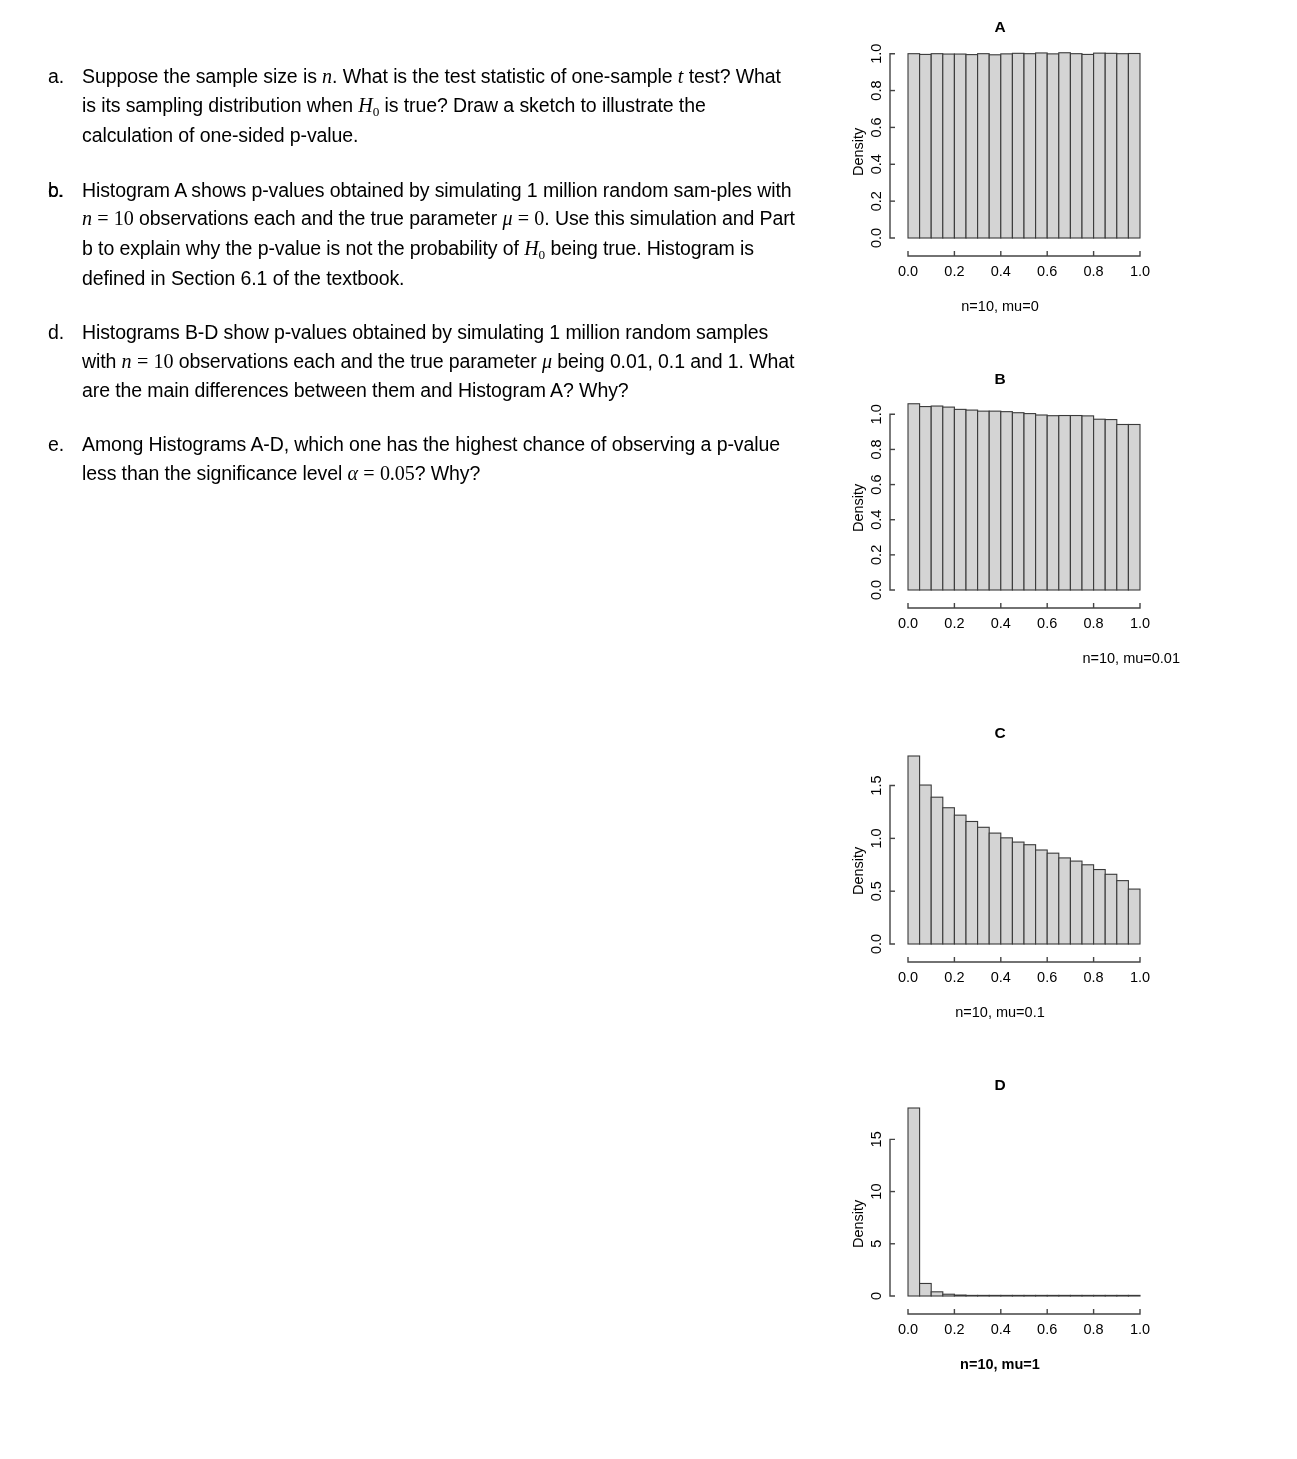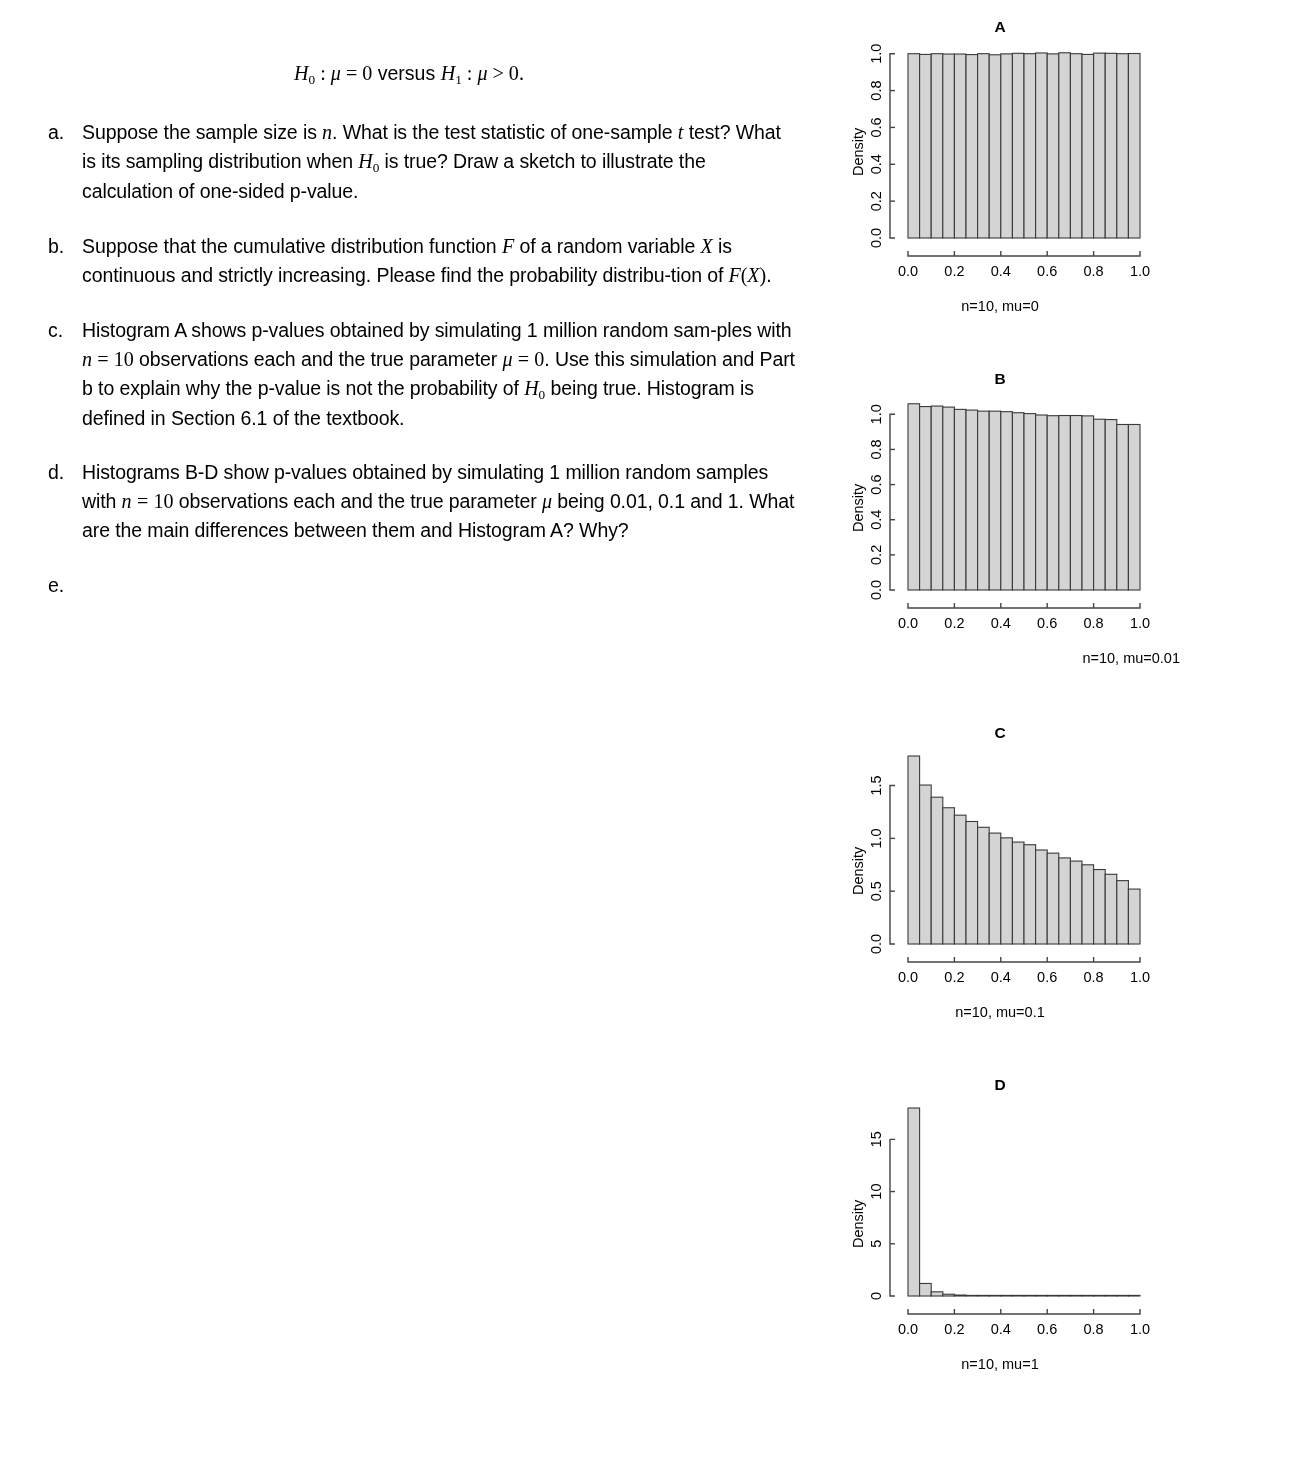--- a/index.html
+++ b/index.html
@@ -127,48 +127,45 @@
     fill: #000000;
     text-anchor: middle;
   }
 </style>
 </head>
 <body>
 
 <div id="question-column">
 
 
-  <div class="display-eq">
-    <span class="mi">H</span><sub class="msub">0</sub><span class="mo"> : </span><span class="mgreek">μ</span><span class="mo"> = </span><span class="mn">0</span><span> versus </span><span class="mi">H</span><sub class="msub">1</sub><span class="mo"> : </span><span class="mgreek">μ</span><span class="mo"> &gt; </span><span class="mn">0.</span>
-  </div>
 
   <ol class="parts">
 
     <li>
       <span class="marker">a.</span>
       <span>Suppose the sample size is <span class="mi">n</span>. What is the test statistic of one-sample <span class="mi">t</span> test? What is its sampling distribution when <span class="mi">H</span><sub class="msub">0</sub> is true? Draw a sketch to illustrate the calculation of one-sided p-value.</span>
     </li>
 
     <li>
       <span class="marker">b.</span>
-      <span>Suppose that the cumulative distribution function <span class="mi">F</span> of a random variable <span class="mi">X</span> is continuous and strictly increasing. Please find the probability distribu‑tion of <span class="mi">F</span><span class="mo">(</span><span class="mi">X</span><span class="mo">)</span>.</span>
     </li>
 
     <li>
       <span class="marker">c.</span>
       <span>Histogram A shows p-values obtained by simulating 1 million random sam‑ples with <span class="mi">n</span> <span class="mo">=</span> <span class="mn">10</span> observations each and the true parameter <span class="mgreek">μ</span> <span class="mo">=</span> <span class="mn">0</span>. Use this simulation <b class="bold-and">and</b> Part b to explain why the p-value is not the probability of <span class="mi">H</span><sub class="msub">0</sub> being true. Histogram is defined in Section 6.1 of the textbook.</span>
     </li>
 
     <li>
       <span class="marker">d.</span>
       <span>Histograms B-D show p-values obtained by simulating 1 million random samples with <span class="mi">n</span> <span class="mo">=</span> <span class="mn">10</span> observations each and the true parameter <span class="mgreek">μ</span> being 0.01, 0.1 and 1. What are the main differences between them and Histogram A? Why?</span>
     </li>
 
     <li>
       <span class="marker">e.</span>
+      <span>Among Histograms A-D, which one has the highest chance of observing a p-value less than the significance level <span class="mgreek">α</span> <span class="mo">=</span> <span class="mn">0.05</span>? Why?</span>
     </li>
 
   </ol>
 </div>
 
 <div id="plots-column">
 
   <div class="plot-panel" id="panel-0" style="top:0px;">
     <div class="plot-title">A</div>
     <div class="ylab" id="ylab-0" style="left: 30px; top: 175.843px;">Density</div>
@@ -359,16 +356,16 @@
         <line x1="134.4" y1="256" x2="134.4" y2="251" class="tick-line"></line>
         <text x="134.4" y="276" class="tick-text-x">0.2</text>
         <line x1="180.8" y1="256" x2="180.8" y2="251" class="tick-line"></line>
         <text x="180.8" y="276" class="tick-text-x">0.4</text>
         <line x1="227.2" y1="256" x2="227.2" y2="251" class="tick-line"></line>
         <text x="227.2" y="276" class="tick-text-x">0.6</text>
         <line x1="273.6" y1="256" x2="273.6" y2="251" class="tick-line"></line>
         <text x="273.6" y="276" class="tick-text-x">0.8</text>
         <text x="320" y="276" class="tick-text-x">1.0</text>
       </svg>
-    <div class="plot-caption" id="cap-3" style="top:298px;">n=10, mu=1</div>
+    <div class="plot-caption" id="cap-3" style="top:298px;font-weight:bold;">n=10, mu=1</div>
   </div>
 
 </div>
 
 </body></html>

